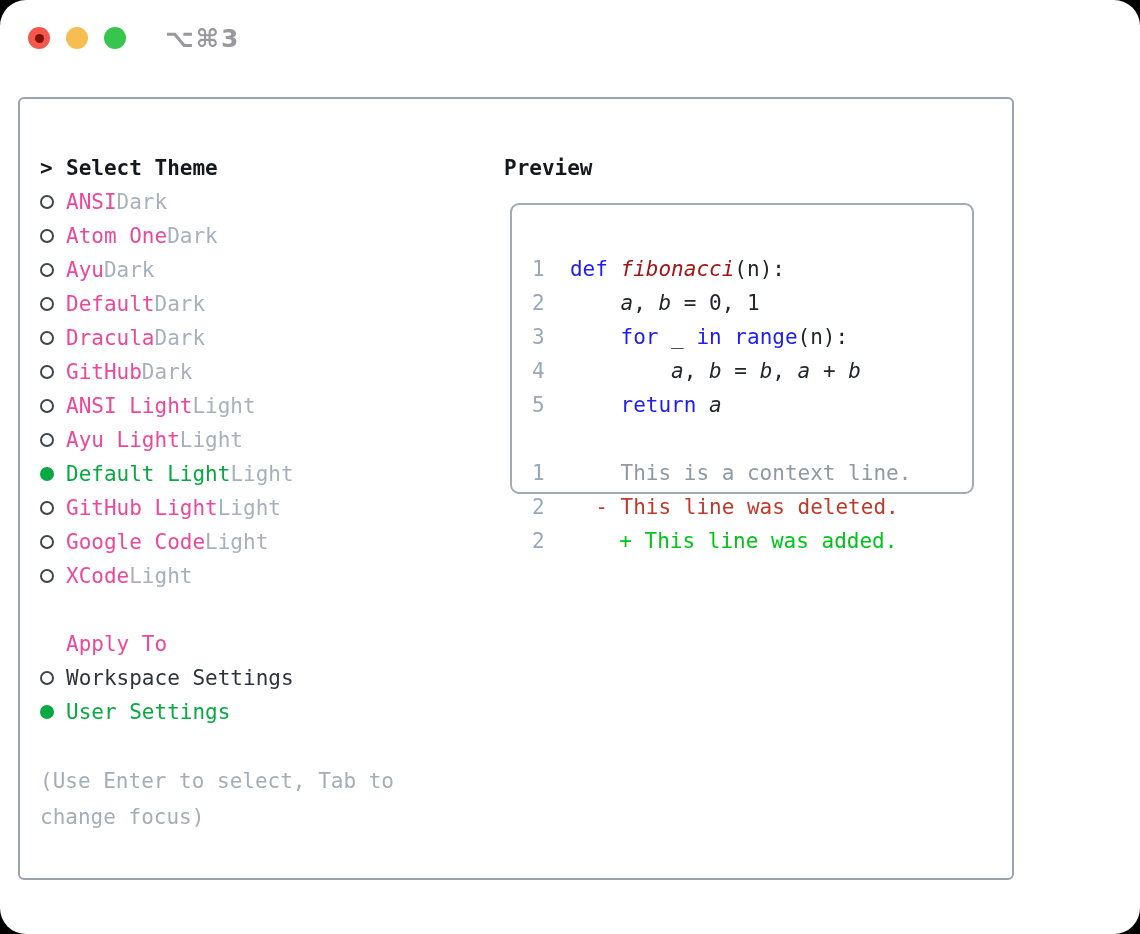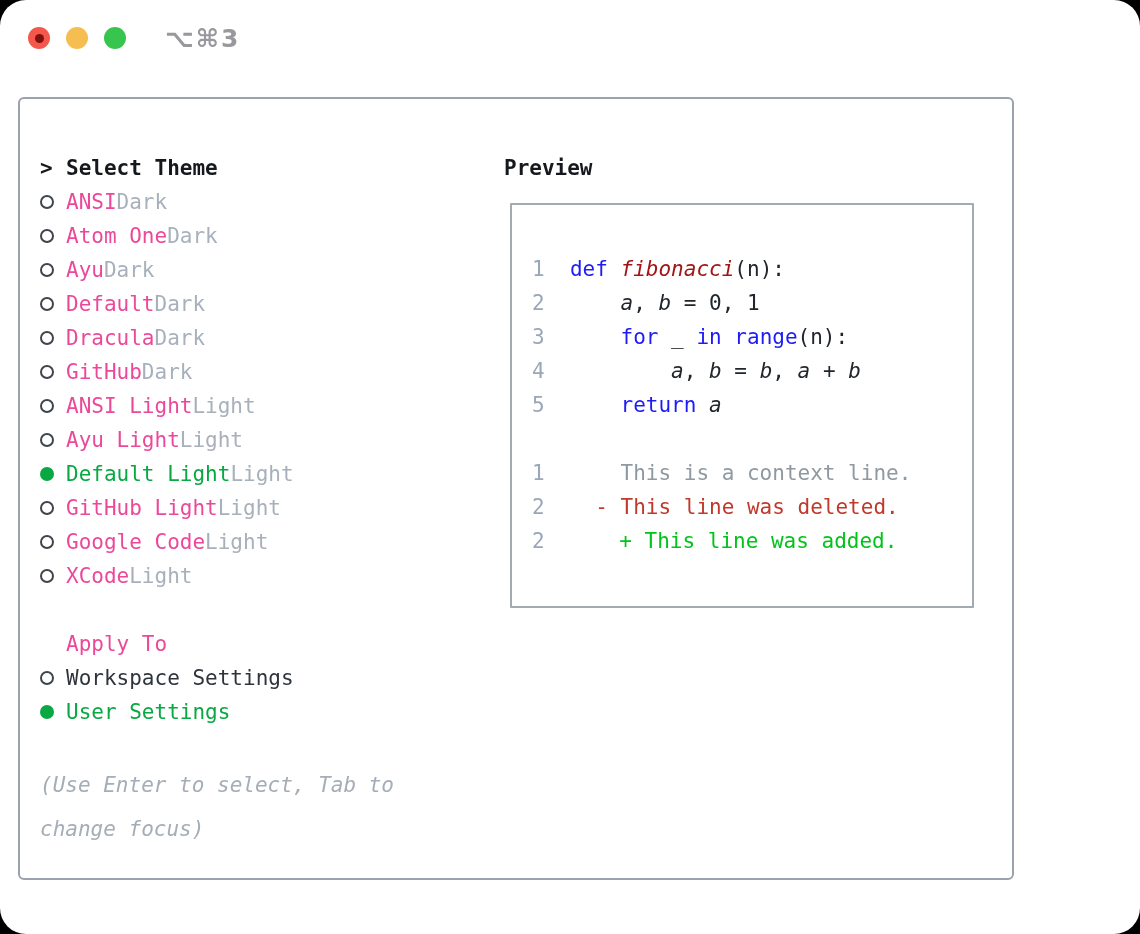--- a/index.html
+++ b/index.html
@@ -45,29 +45,29 @@
     border:2px solid #40454d;background:transparent;}
   .radio.filled{border:none;background:var(--accent-green);}
   .hdr{font-weight:700;color:#15181c;}
   .theme-name{color:#ec4899;}
   .theme-variant{color:#a7b0bb;}
   .selected .theme-name{color:var(--accent-green);text-align:right;}
   .opt-label{color:#2e343b;}
   .selected .opt-label{color:var(--accent-green);}
   .spacer{height:34px;}
   .section-label{color:#ec4899;}
-  .hint{width:420px;color:#a5adb6;line-height:44px;font-style:italic;}
+  .hint{width:420px;color:#a5adb6;line-height:36px;}
   
   .preview-title{
     position:absolute;left:484px;top:52px;height:34px;line-height:34px;
     font-size:21px;font-weight:700;color:#15181c;
   }
   .codebox{
-    position:absolute;left:490px;top:104px;width:464px;height:405px;
-    border:2px solid #a2aab4;border-radius:1px;box-sizing:border-box;
+    position:absolute;left:490px;top:104px;width:464px;height:291px;
+    border:2px solid #a2aab4;border-radius:9px;box-sizing:border-box;
     padding:47px 0 0 20px;background:#fff;
     font-size:21px;line-height:34px;
   }
   .codeline{white-space:pre;height:34px;}
   .ln{color:#9aa7b8;}
   .tok-keyword{color:var(--keyword-blue);}
   .tok-function{color:var(--function-red);font-style:italic;}
   .tok-variable{color:#20262c;font-style:italic;}
   .tok-plain{color:#20262c;}
   .diff-context{color:#8f99a1;}

